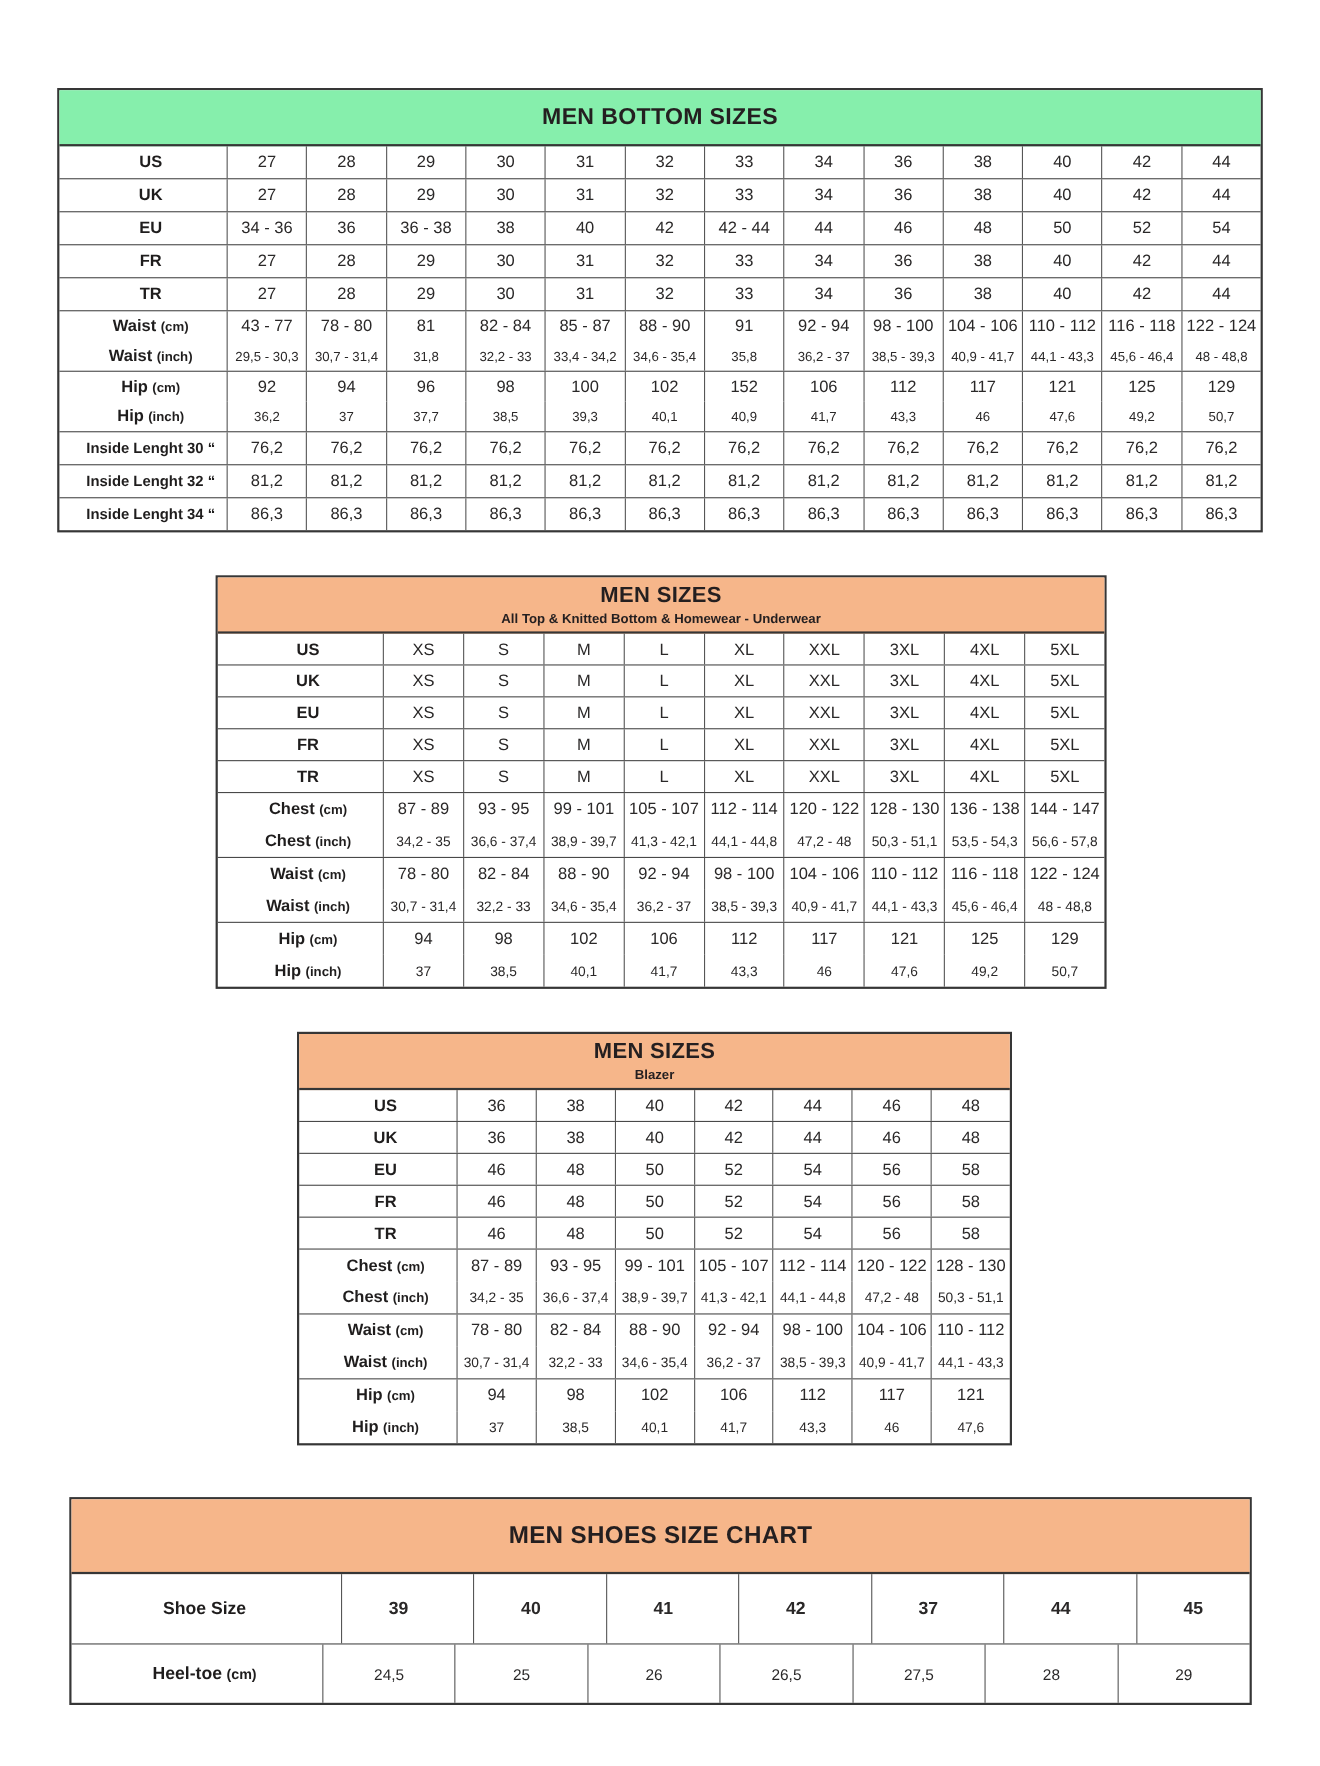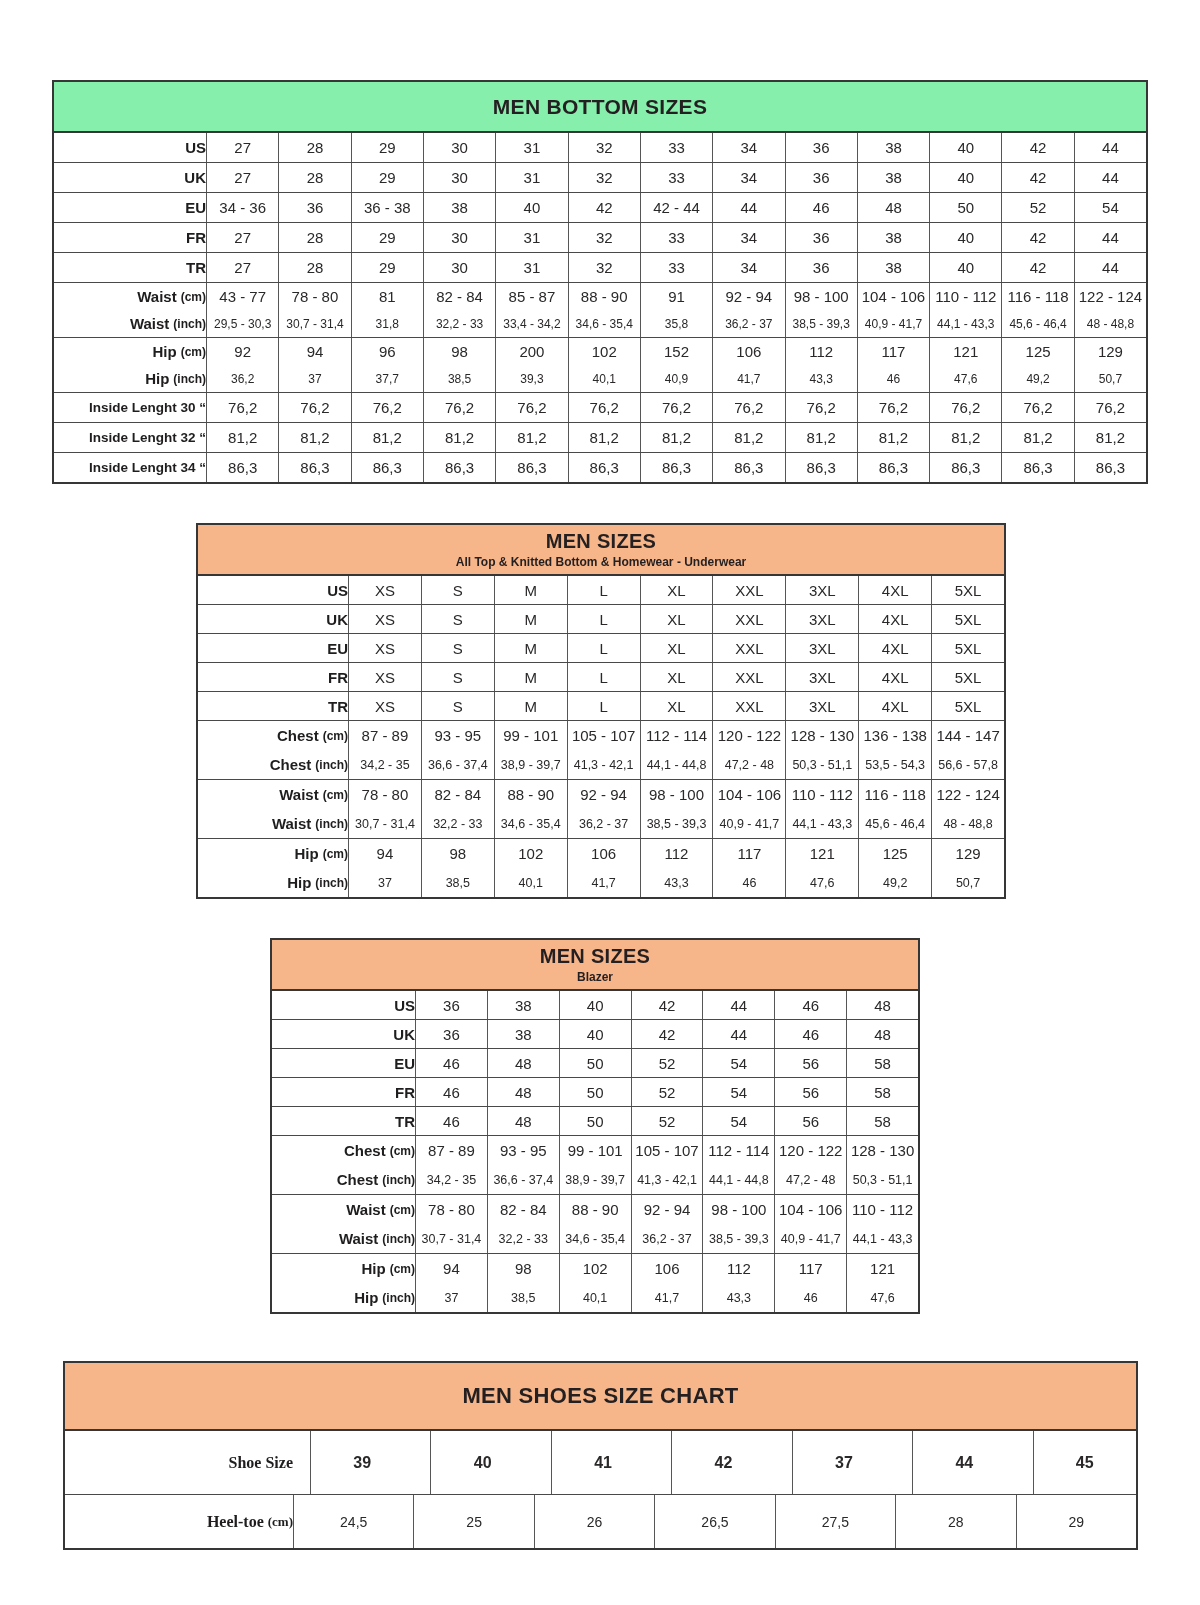--- a/index.html
+++ b/index.html
@@ -19,21 +19,21 @@
   .tbody{display:block;}
   .group{border-top:1px solid #494949;}
   .tbody .group:first-child{border-top:none;}
   .row{display:flex;}
   .cell{
     display:flex;align-items:center;justify-content:center;
     border-left:1px solid #565656;box-sizing:border-box;
     font-size:15px;white-space:nowrap;color:#2a2828;
   }
   .cell.label{
-    justify-content:flex-end;padding-left:14px;font-weight:bold;
+    justify-content:center;padding-left:14px;font-weight:bold;
     border-left:none;flex:none;color:#1f1d1d;
   }
   .cell.val{flex:1;}
   .suffix{font-size:12px;margin-left:4px;font-weight:bold;}
   .row.inch .cell.val{font-size:12.5px;}
 
   
   .t1{left:52px;top:80px;width:1096px;}
   .t1 .thead{height:51px;}
   .t1 .cell.label{width:152px;}
@@ -55,21 +55,21 @@
   .t3 .thead{height:51px;}
   .t3 .title{font-size:20px;}
   .t3 .cell.label{width:143px;}
   .t3 .row{height:28px;}
   .t3 .group:nth-child(n+6) .row{height:29px;}
 
   
   .t4{left:63px;top:1361px;width:1075px;}
   .t4 .thead{height:68px;}
   .t4 .title{font-size:22px;}
-  .t4 .cell.label{width:228px;font-size:16px;font-family:Liberation Serif, serif;}
+  .t4 .cell.label{width:228px;font-size:16px;}
   .t4 .cell.label .suffix{font-size:13px;}
   .t4 .group:nth-child(1) .row{height:63px;}
   .t4 .group:nth-child(2) .row{height:53px;}
   .t4 .group:nth-child(1) .cell.val{font-weight:bold;font-size:16px;margin-left:17px;}
   .t4 .group:nth-child(2) .cell.val{font-size:14px;}
 </style>
 </head>
 <body>
 
 <div class="sizetable t1">
@@ -220,21 +220,21 @@
       <div class="group">
         <div class="row">
           <div class="cell label">
             <span>Hip</span>
             <span class="suffix">(cm)</span>
           </div>
           <div class="cell val">92</div>
           <div class="cell val">94</div>
           <div class="cell val">96</div>
           <div class="cell val">98</div>
-          <div class="cell val">200</div>
+          <div class="cell val">100</div>
           <div class="cell val">102</div>
           <div class="cell val">152</div>
           <div class="cell val">106</div>
           <div class="cell val">112</div>
           <div class="cell val">117</div>
           <div class="cell val">121</div>
           <div class="cell val">125</div>
           <div class="cell val">129</div>
         </div>
         <div class="row inch">

